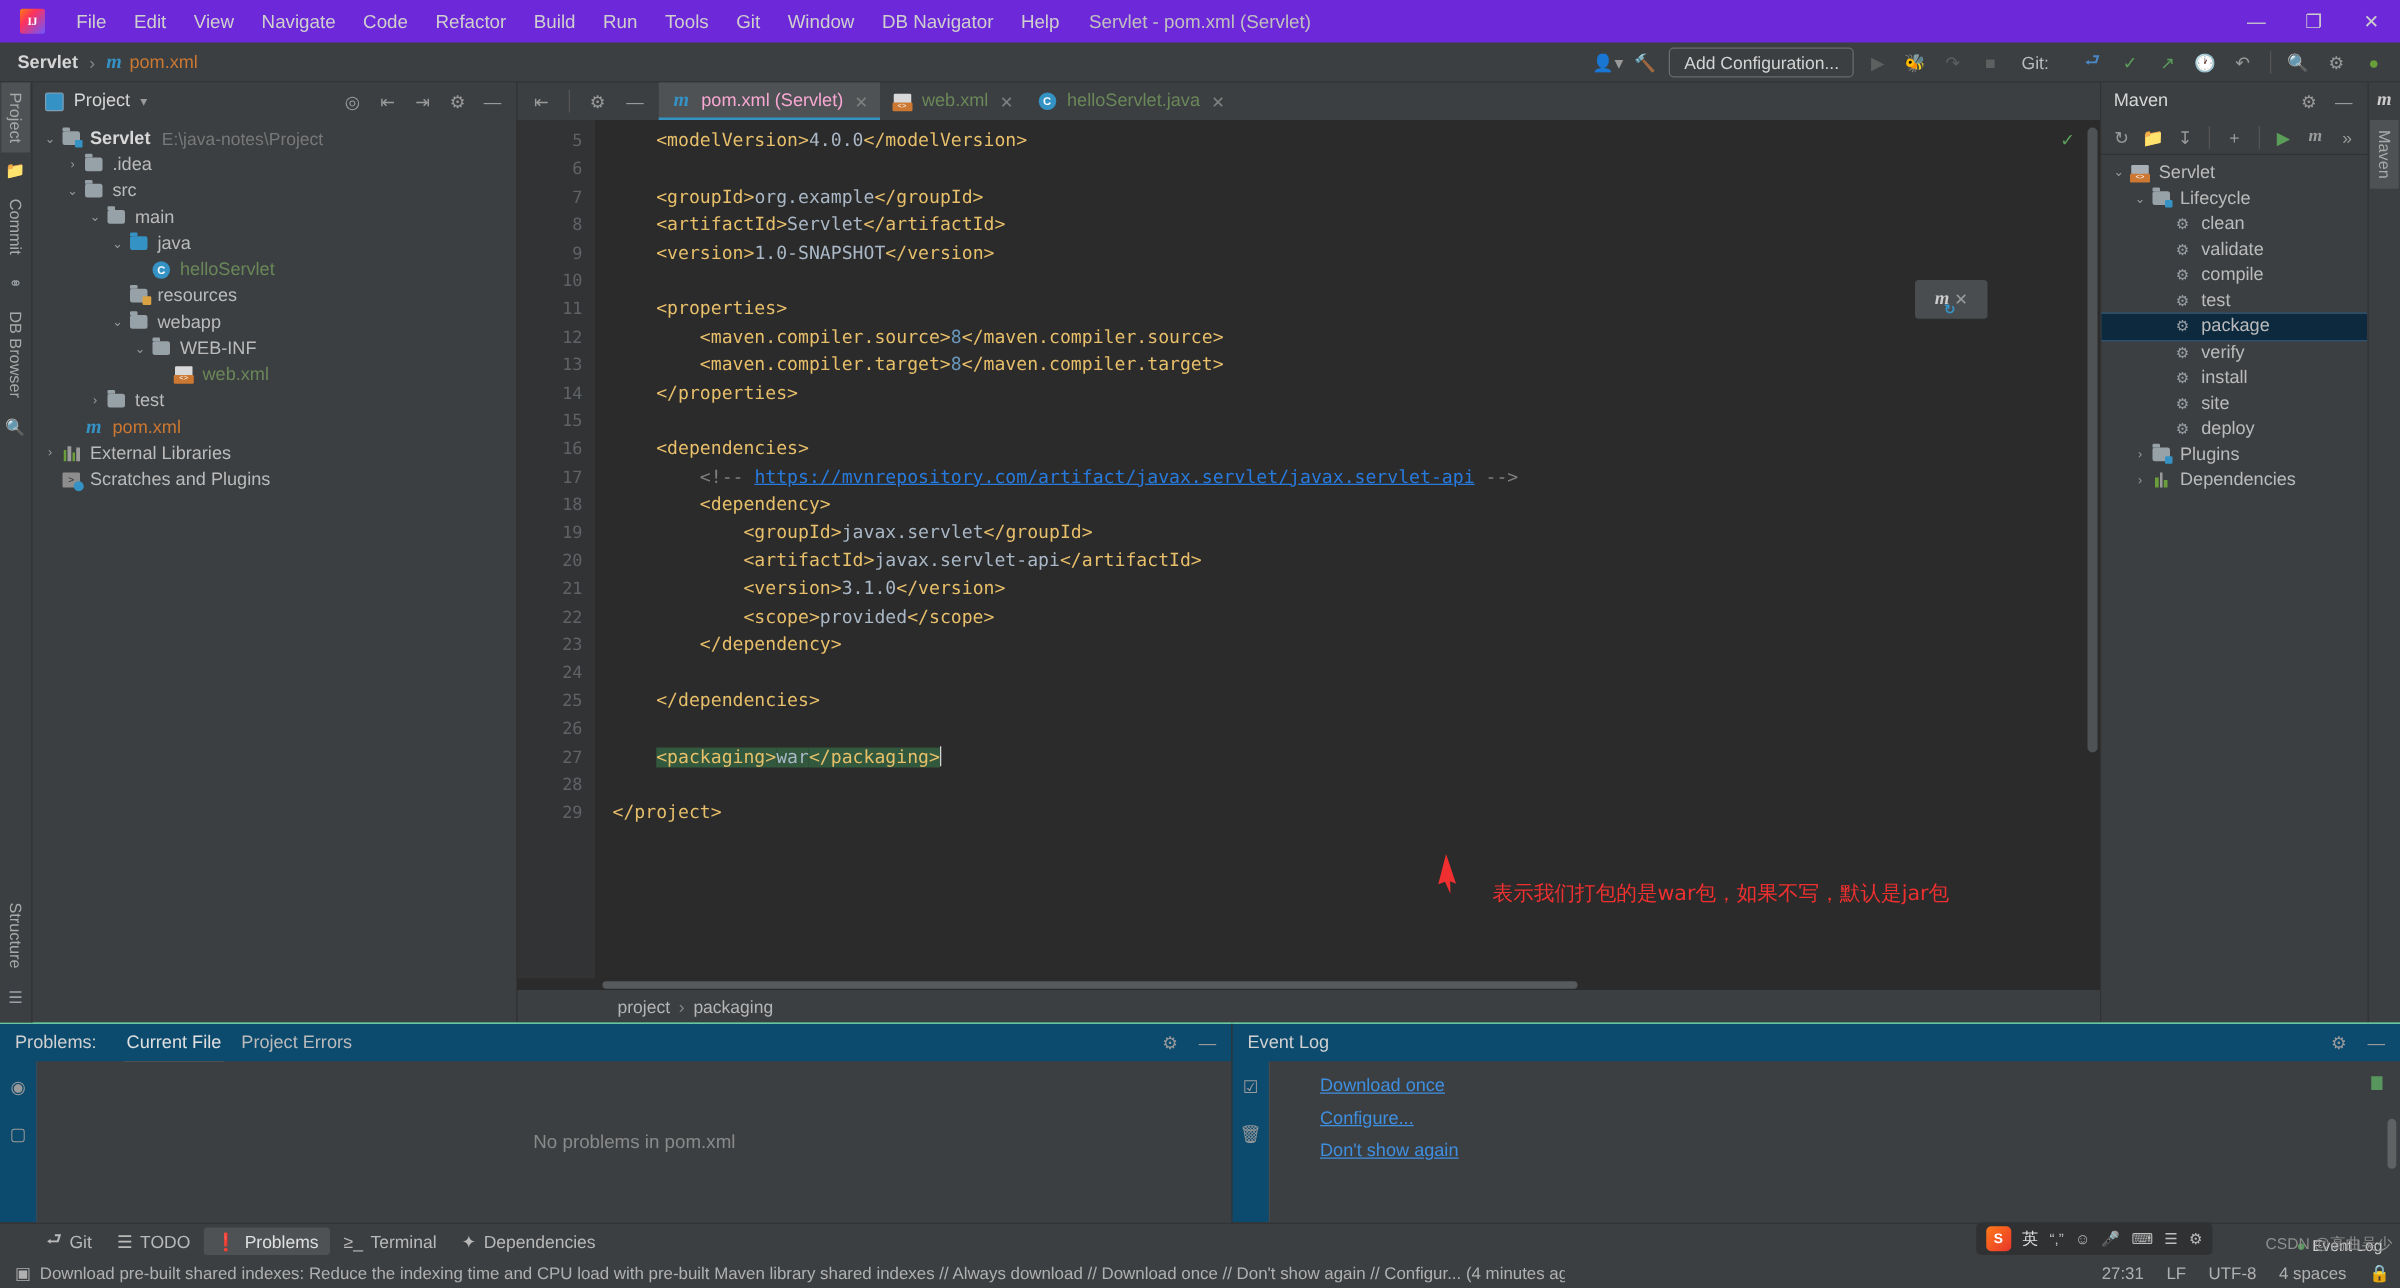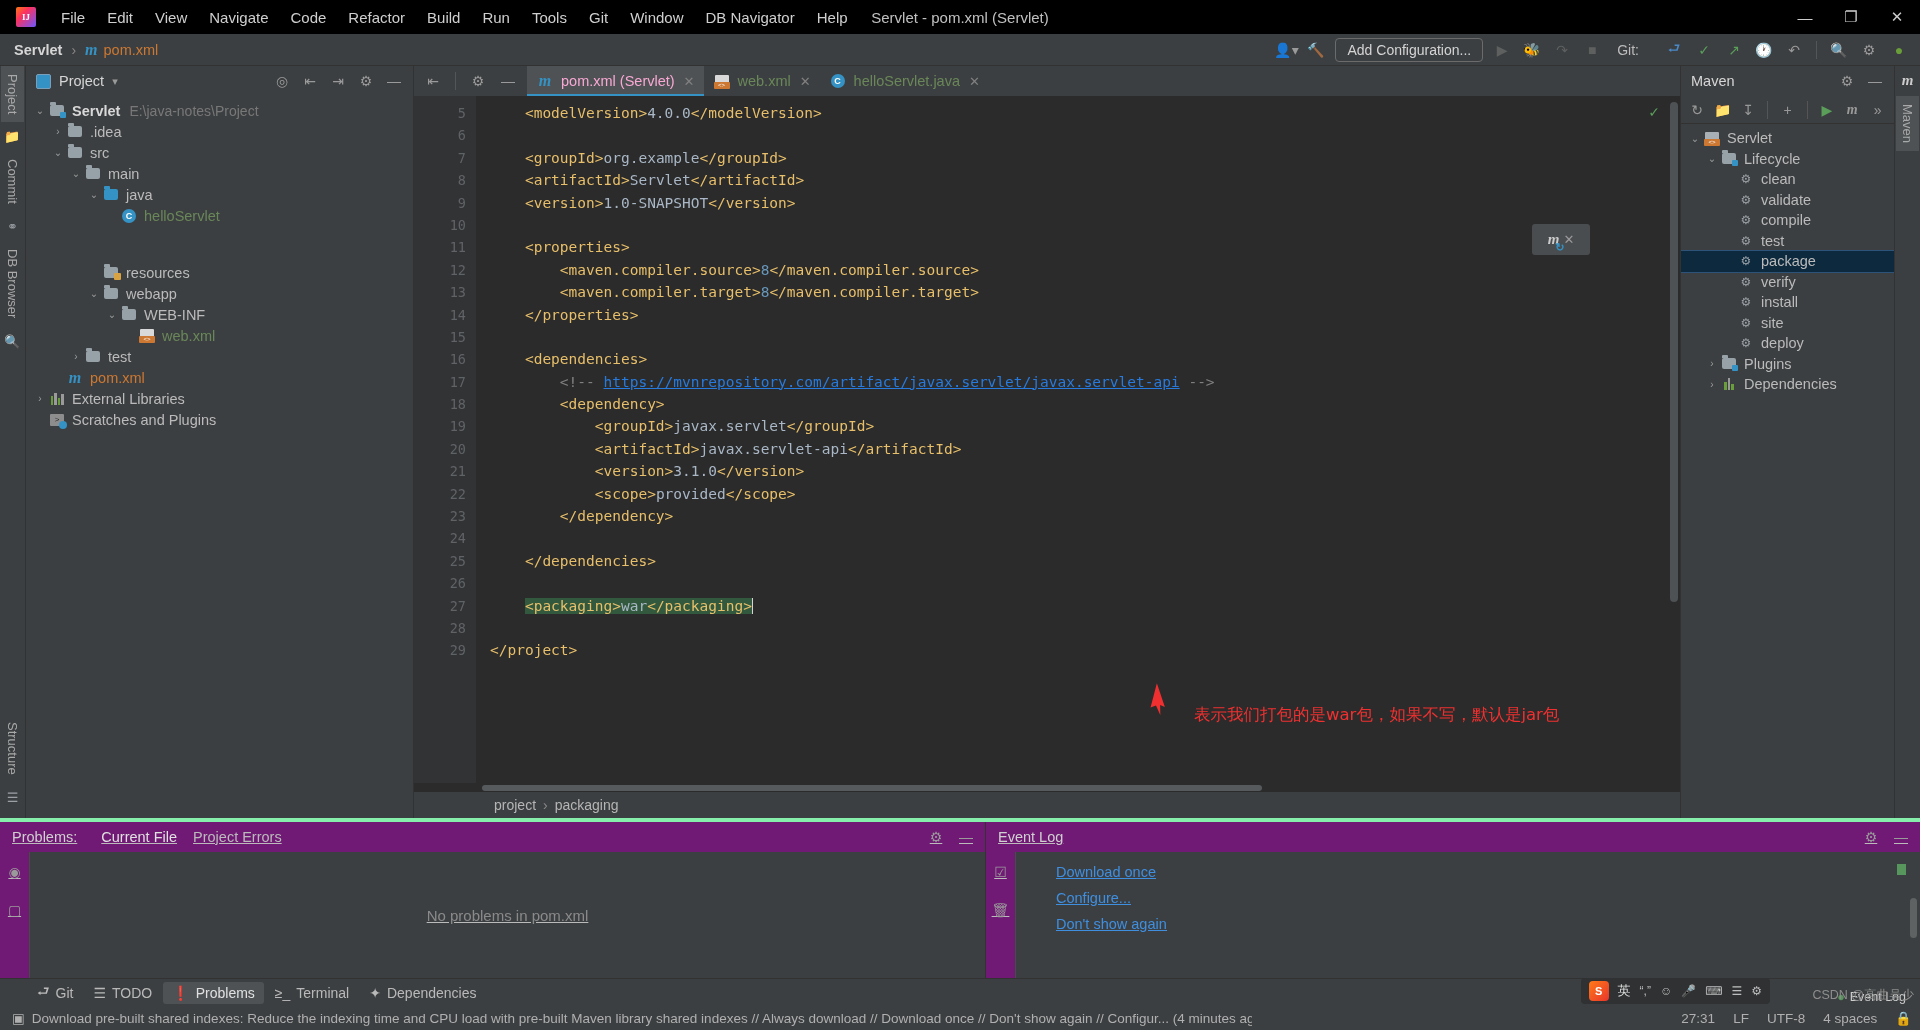--- a/index.html
+++ b/index.html
@@ -8,21 +8,21 @@
     background: #3c3f41;
     font-family: "Liberation Sans", sans-serif;
     font-size: 15px;
     color: #bbbbbb;
     overflow: hidden;
   }
   .app { position: relative; width: 1920px; height: 1030px; display: flex; flex-direction: column; }
 
   
   .menubar {
-    height: 34px; background: #000000; display: flex; align-items: center;
+    height: 34px; background: #6d28d9; display: flex; align-items: center;
     padding-left: 8px; flex: none; position: relative;
   }
   .ij-logo {
     width: 20px; height: 20px; margin: 0 14px 0 8px; border-radius: 2px;
     background: linear-gradient(135deg,#f97a12 0%,#fe315d 35%,#6b57ff 100%);
     display: flex; align-items: center; justify-content: center;
     color: #fff; font-size: 9px; font-weight: bold; font-family: "Liberation Serif", serif;
   }
   .menu-item {
     padding: 4px 11px; font-size: 15px; color: #cfcfcf; cursor: default; white-space: nowrap;
@@ -196,21 +196,21 @@
   .mv-toolbar { height:28px; display:flex; align-items:center; gap:3px; padding:0 5px; flex:none; border-bottom:1px solid #323232; }
   .mv-tree { flex:1; font-size:14.5px; padding-top:4px; overflow:hidden; }
   .mvrow { display:flex; align-items:center; height:20.5px; padding-left:4px; white-space:nowrap; }
   .mvrow.sel { background:#0d293e; outline:1px solid #2d5478; }
   .gear-ico { width:13px;height:13px;flex:none;color:#9aa0a6;display:flex;align-items:center;justify-content:center;font-size:12px; }
   .mv-label { margin-left:6px; color:#bbb; }
 
   .right-strip { width:26px; background:#3c3f41; flex:none; display:flex; flex-direction:column; align-items:center; border-left:1px solid #323232; }
 
   
-  .bottom-row { height:160px; display:flex; flex:none; background:#701a75; border-top:4px solid #86efac;text-decoration:underline; }
+  .bottom-row { height:160px; display:flex; flex:none; background:#0c4a6e; border-top:1px solid #86efac; }
   .bw { display:flex; flex-direction:column; min-width:0; }
   .bw-head { height:30px; display:flex; align-items:center; font-size:14.5px; color:#d0d0d0; padding:0 6px 0 12px; flex:none; }
   .bw-head .t { margin-right:16px; }
   .bw-tab { padding:3px 8px; font-size:14.5px; color:#bbb; position:relative; }
   .bw-tab.active { color:#e0e0e0; }
   .bw-tab.active::after { content:""; position:absolute; left:6px; right:6px; bottom:-6px; height:2px; background:#9a9a9a; }
   .bw-head .acts { margin-left:auto; display:flex; gap:4px; }
   .bw-body { flex:1; display:flex; min-height:0; }
   .bw-side { width:30px; flex:none; display:flex; flex-direction:column; align-items:center; padding-top:8px; gap:14px; border-right:1px solid #4a4a4a; }
   .bw-content { flex:1; background:#3c3f41; position:relative; display:flex; align-items:center; justify-content:center; }
@@ -360,21 +360,21 @@
             </span>
             <span class="tlabel">java</span>
           </div>
           <div class="trow" style="padding-left: 78px;">
             <span class="arrow none">›</span>
             <span class="fico">
               <span class="cls-ico">C</span>
             </span>
             <span class="tlabel green">helloServlet</span>
           </div>
-          <div class="trow" style="padding-left: 60px; margin-top: 36px;">
+          <div class="trow" style="padding-left: 60px;">
             <span class="arrow none">›</span>
             <span class="fico">
               <span class="folder res"></span>
             </span>
             <span class="tlabel">resources</span>
           </div>
           <div class="trow" style="padding-left: 60px;">
             <span class="arrow">⌄</span>
             <span class="fico">
               <span class="folder"></span>

